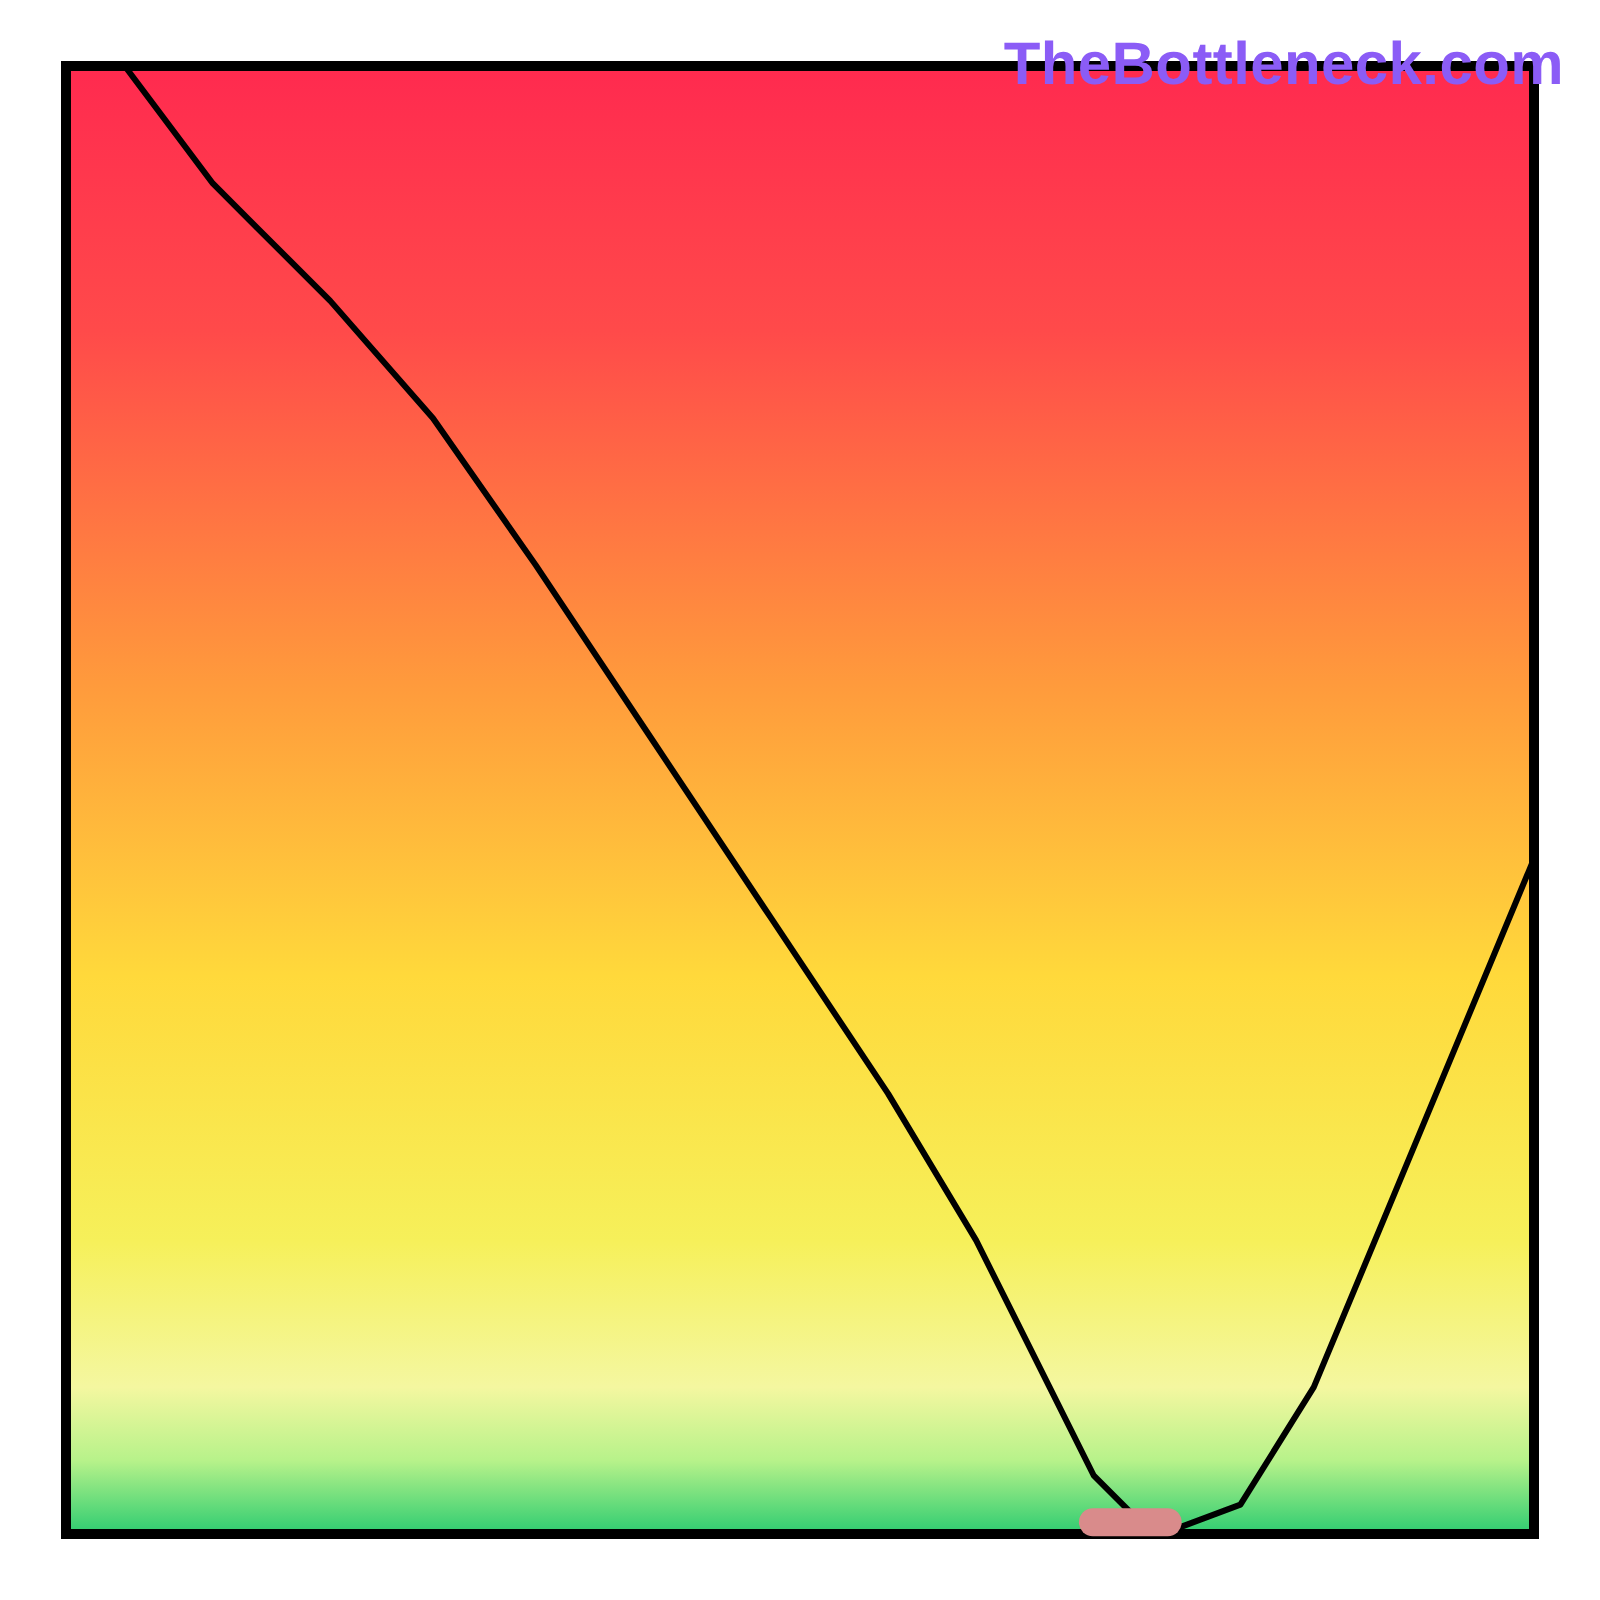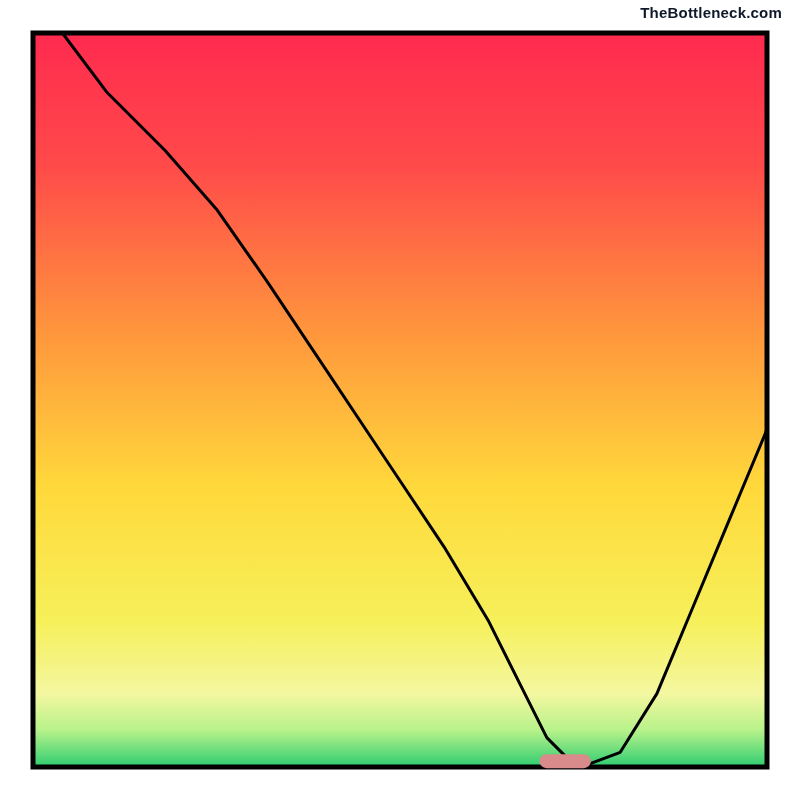--- a/index.html
+++ b/index.html
@@ -15,25 +15,25 @@
     width: 800px;
     height: 800px;
   }
   svg {
     position: absolute;
     left: 0;
     top: 0;
   }
   .watermark {
     position: absolute;
-    top: 4px;
+    top: 16px;
     right: 18px;
-    font-size: 15px;
+    font-size: 30px;
     font-weight: 600;
-    color: #0f172a;
+    color: #8b5cf6;
     letter-spacing: 0.2px;
     user-select: none;
   }
 </style>
 </head>
 <body>
 
 <div class="canvas-wrap">
 
   <svg viewBox="0 0 800 800" width="800" height="800">

